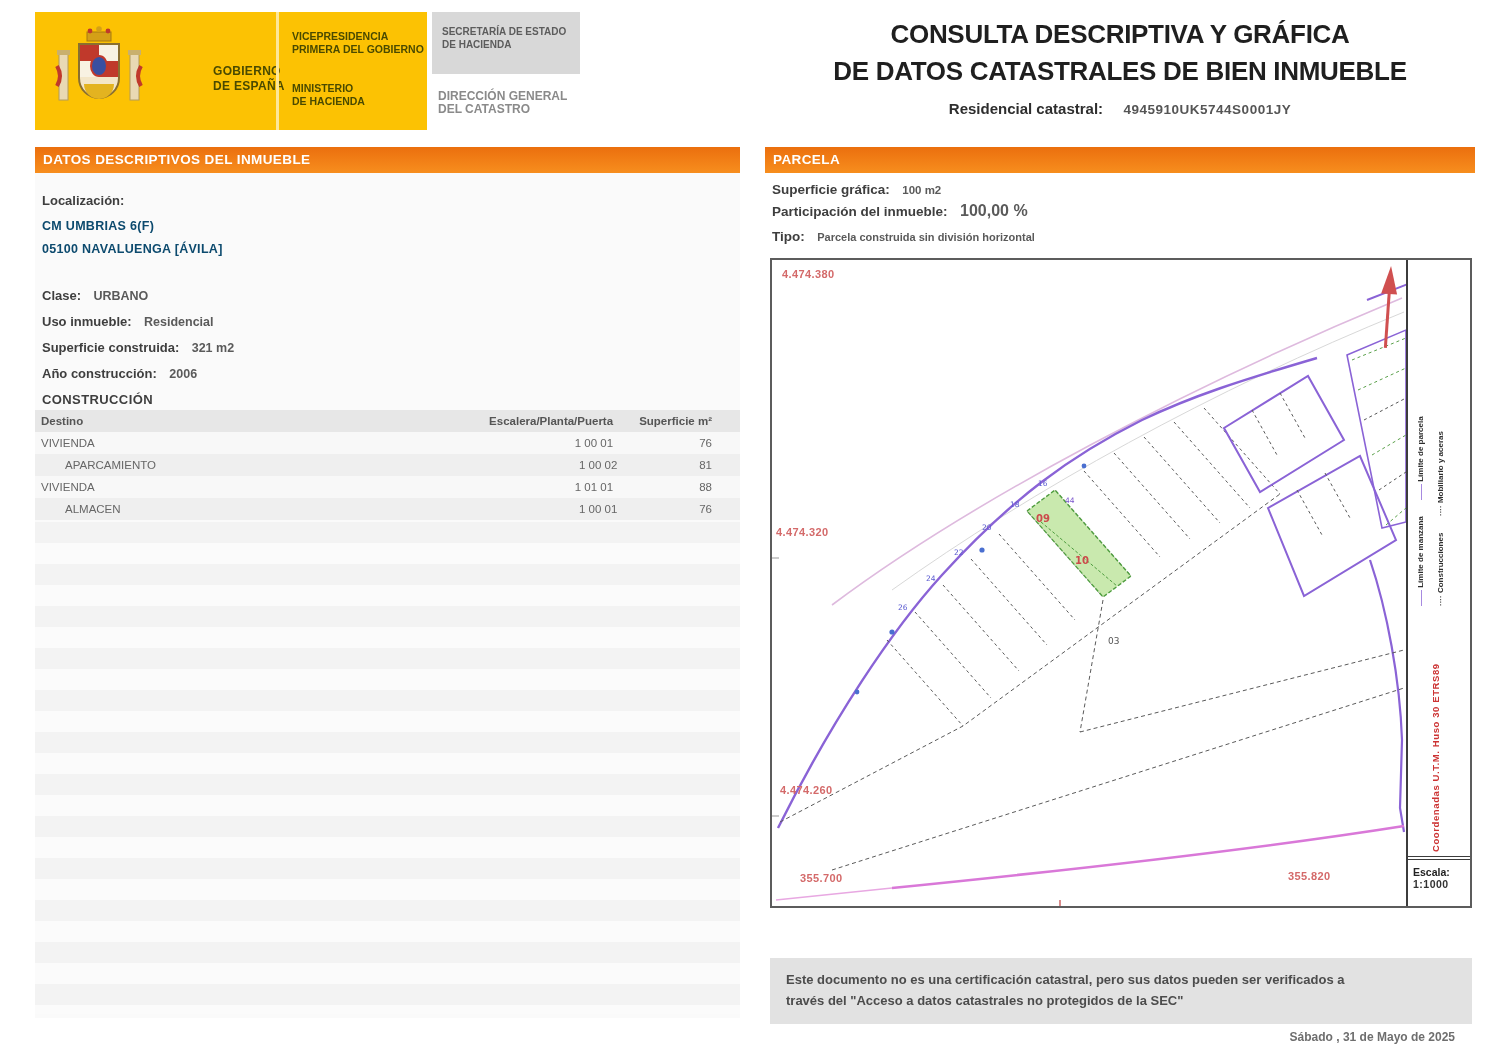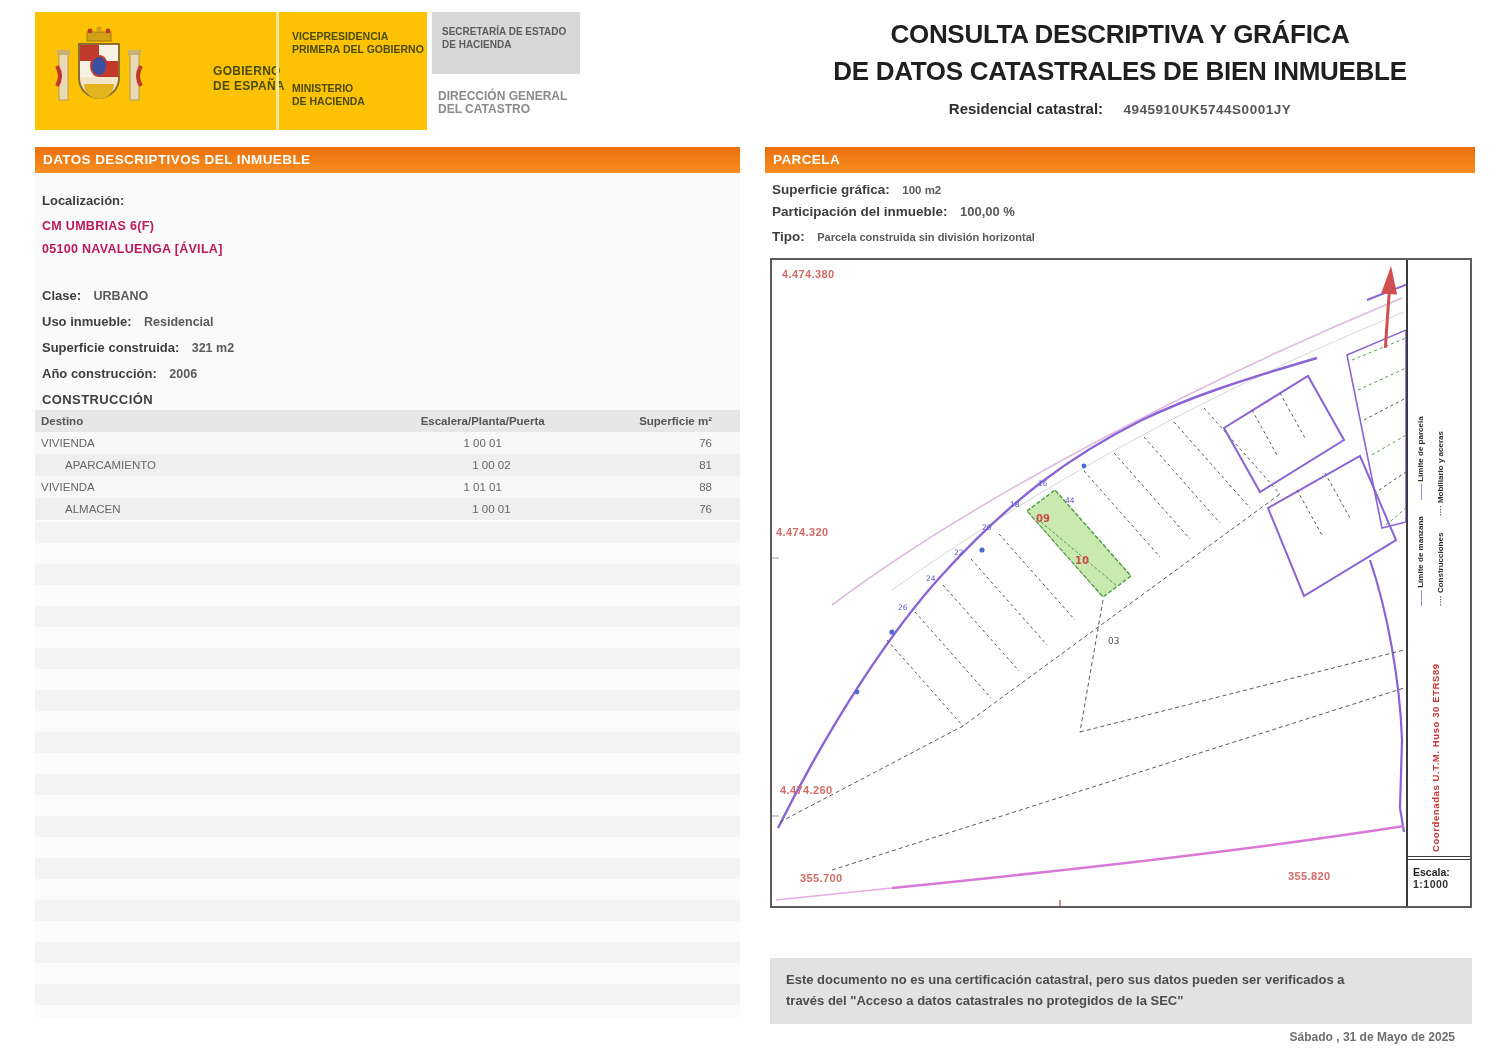--- a/index.html
+++ b/index.html
@@ -24,26 +24,26 @@
 
   
   .section-bar { height:26px; background:linear-gradient(180deg,#eb6f0e,#f78e1e); color:#fff; font-size:13.5px; font-weight:bold; letter-spacing:.4px; line-height:26px; padding-left:8px; }
   .bar-left { left:35px; top:147px; width:705px; }
   .bar-right { left:765px; top:147px; width:710px; }
 
   
   .left-panel-bg { left:35px; top:173px; width:705px; height:845px; background:#fafafa; }
   .flabel { font-size:13px; font-weight:bold; color:#3e3e3e; }
   .fval { font-size:12.5px; font-weight:600; color:#5a5a5a; margin-left:8px; }
-  .addr { font-size:12.5px; font-weight:600; color:#be185d; letter-spacing:.3px; }
+  .addr { font-size:12.5px; font-weight:600; color:#0c4a6e; letter-spacing:.3px; }
 
   .ctable { left:35px; top:410px; width:705px; font-size:11.5px; }
   .trow { display:grid; grid-template-columns:45% 37% 18%; height:22px; align-items:center; }
   .trow .c1 { padding-left:6px; text-align:left; }
-  .trow .c2 { text-align:center; }
+  .trow .c2 { text-align:right; }
   .trow .c3 { text-align:right; padding-right:28px; }
   .thead { background:#e7e7e7; font-weight:bold; color:#555; }
   .trow.odd  { background:#f8f8f8; color:#666; }
   .trow.even { background:#efefef; color:#666;padding-left:24px; }
   .stripes { left:35px; top:522px; width:705px; height:492px;
              background:repeating-linear-gradient(180deg,#f3f3f3 0 21px,#fbfbfb 21px 42px); }
 
   
   .map-box { left:770px; top:258px; width:702px; height:650px; background:#fff; border:2px solid #5c5c5c; }
   .map-area { left:0; top:0; width:634px; height:646px; }
@@ -180,21 +180,21 @@
   <div class="abs stripes"></div>
 
   <div class="abs section-bar bar-right">PARCELA</div>
 
   <div class="abs" style="left:772px;top:180px">
     <span class="flabel" style="font-size:13.5px">Superficie gráfica:</span>
     <span class="fval" style="font-size:11.5px">100 m2</span>
   </div>
   <div class="abs" style="left:772px;top:202px">
     <span class="flabel" style="font-size:13.5px">Participación del inmueble:</span>
-    <span class="fval" style="font-size:13px">100,00 %</span>
+    <span class="fval" style="font-size:16px">100,00 %</span>
   </div>
   <div class="abs" style="left:772px;top:227px">
     <span class="flabel" style="font-size:13.5px">Tipo:</span>
     <span class="fval" style="font-size:11px">Parcela construida sin división horizontal</span>
   </div>
 
   <div class="abs map-box">
 
     <svg class="abs map-area" viewBox="0 0 634 646">
 

